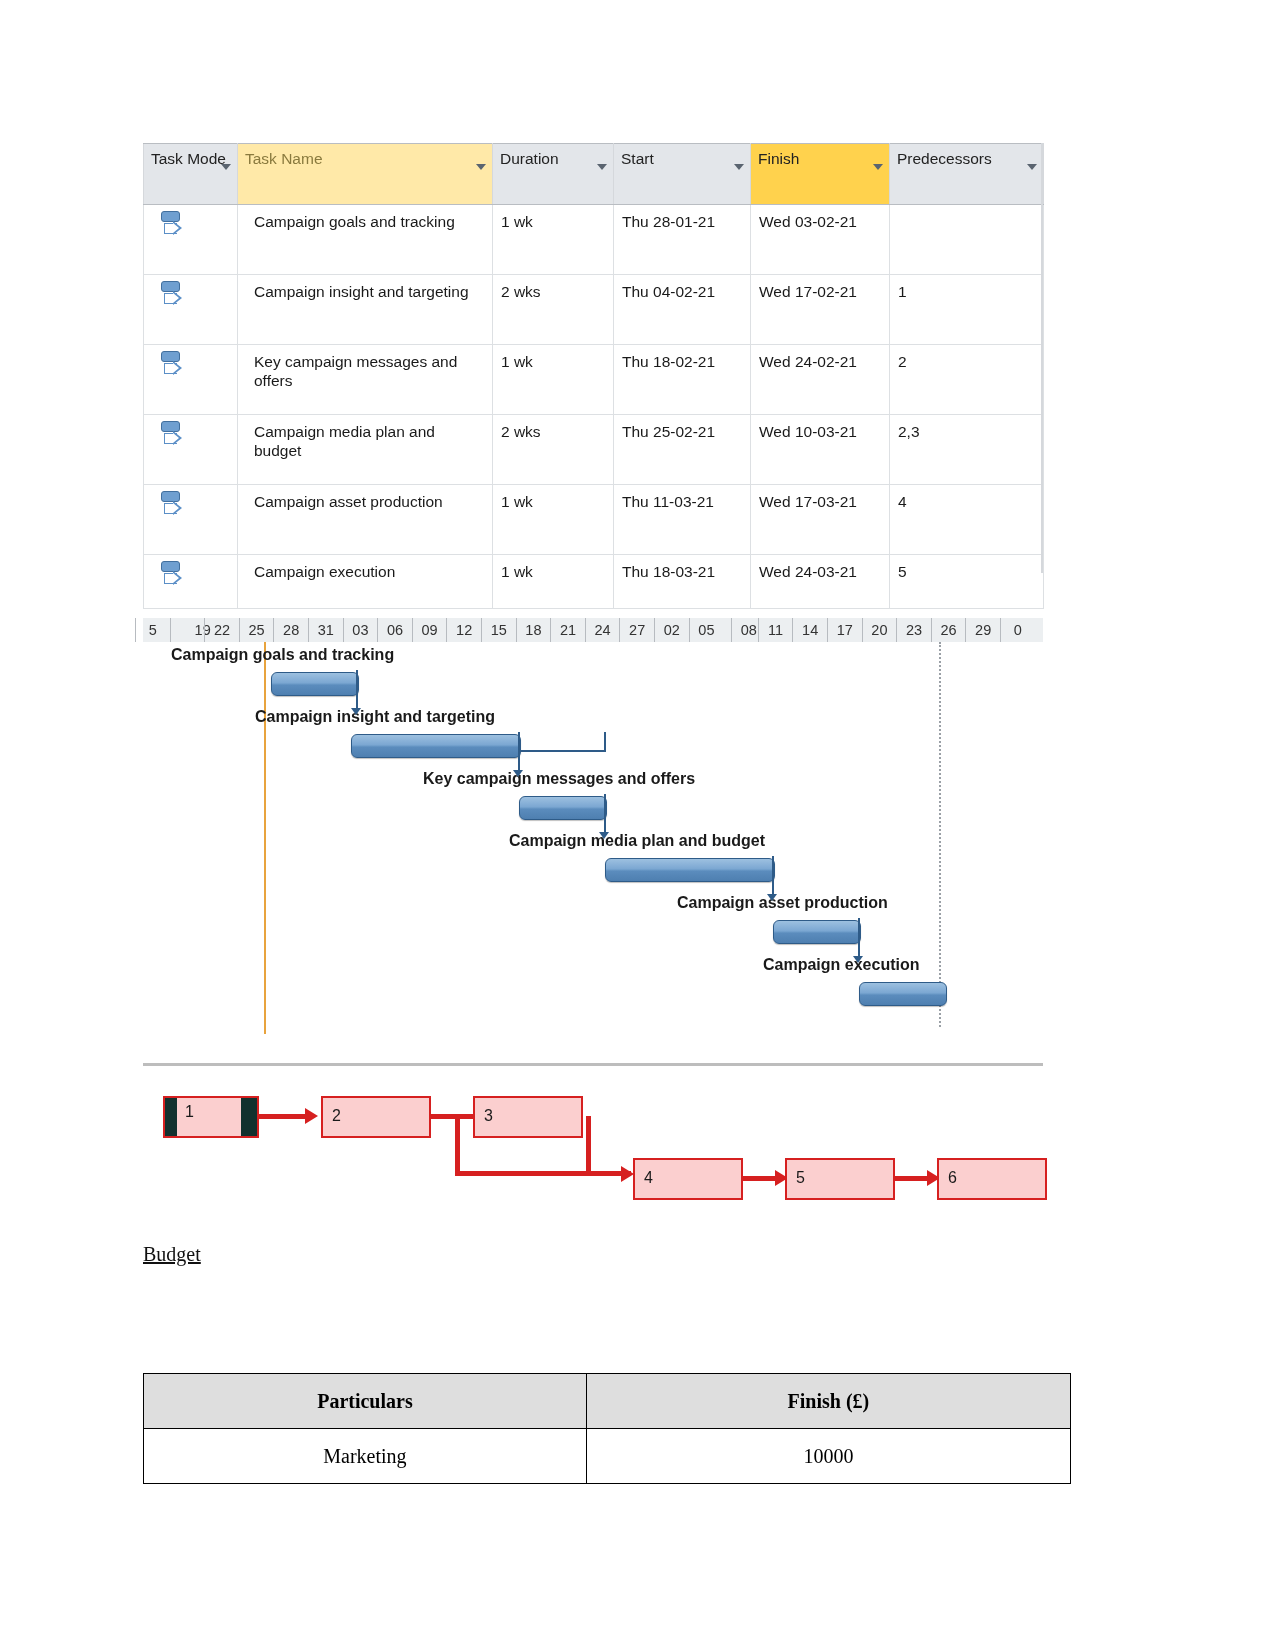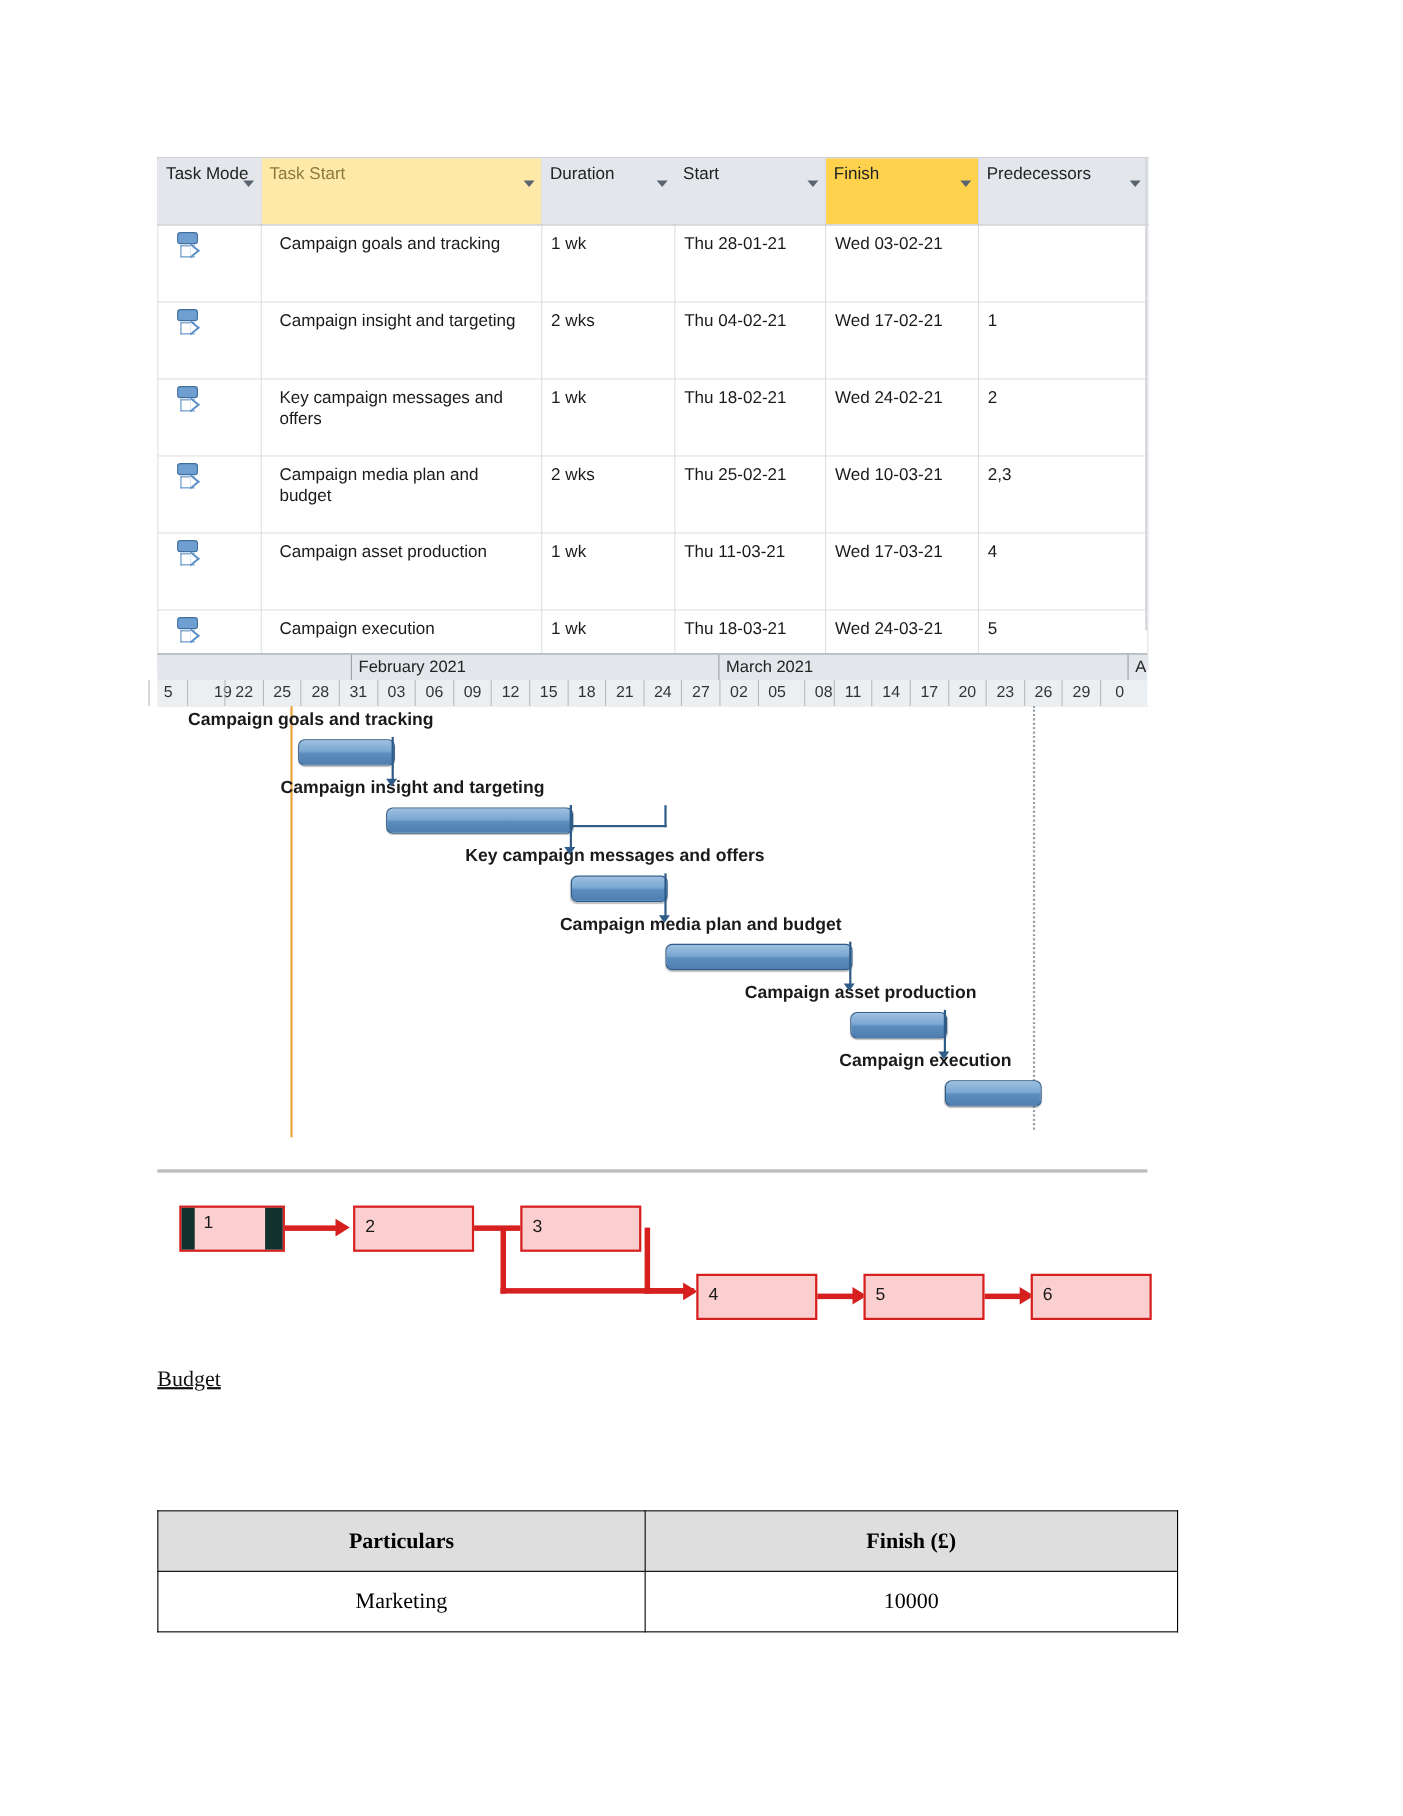--- a/index.html
+++ b/index.html
@@ -148,21 +148,21 @@
         <col style="width:139px">
         <col style="width:154px">
     </colgroup>
     <thead>
       <tr>
         <th>
           <span class="hcap">Task Mode</span>
           <span class="filt"></span>
         </th>
         <th class="tname">
-          <span class="hcap">Task Start</span>
+          <span class="hcap">Task Name</span>
           <span class="filt"></span>
         </th>
         <th>
           <span class="hcap">Duration</span>
           <span class="filt"></span>
         </th>
         <th>
           <span class="hcap">Start</span>
           <span class="filt"></span>
         </th>
@@ -266,25 +266,20 @@
           <td>Thu 18-03-21</td>
           <td>Wed 24-03-21</td>
           <td>5</td>
         </tr>
       </tbody>
   </table>
 </div>
 <div class="proj-right-edge"></div>
 
 <div class="gantt">
-  <div class="g-month-row" id="g-month-row">
-      <div class="g-month" style="left: 176px; width: 334px;">February 2021</div>
-      <div class="g-month" style="left: 510px; width: 372px;">March 2021</div>
-      <div class="g-month" style="left: 882px; width: 18px;">A</div>
-    </div>
   <div class="g-day-row" id="g-day-row">
       <div class="g-day" style="left: -8px; width: 34.6px;">5</div>
       <div class="g-day" style="left: 26.6px; width: 34.6px; padding-left: 24px;">19</div>
       <div class="g-day" style="left: 61.2px; width: 34.6px;">22</div>
       <div class="g-day" style="left: 95.8px; width: 34.6px;">25</div>
       <div class="g-day" style="left: 130.4px; width: 34.6px;">28</div>
       <div class="g-day" style="left: 165px; width: 34.6px;">31</div>
       <div class="g-day" style="left: 199.6px; width: 34.6px;">03</div>
       <div class="g-day" style="left: 234.2px; width: 34.6px;">06</div>
       <div class="g-day" style="left: 268.8px; width: 34.6px;">09</div>

